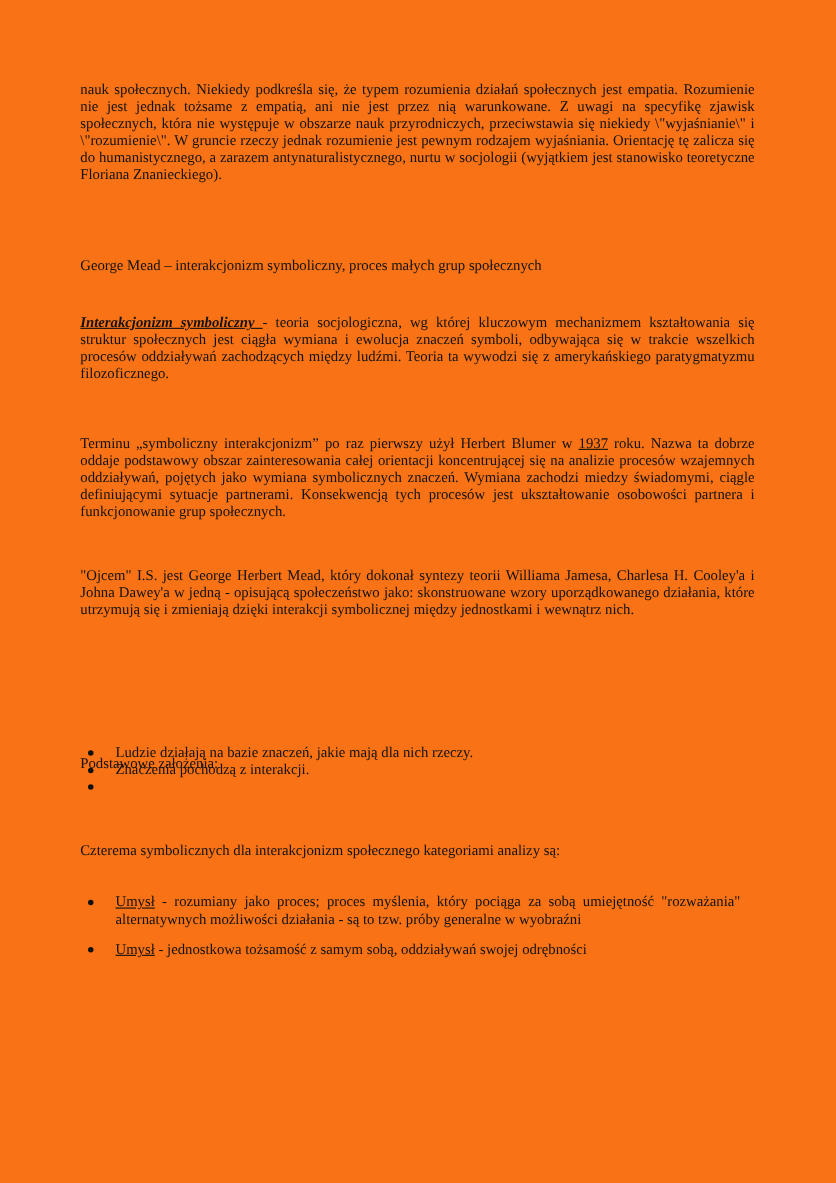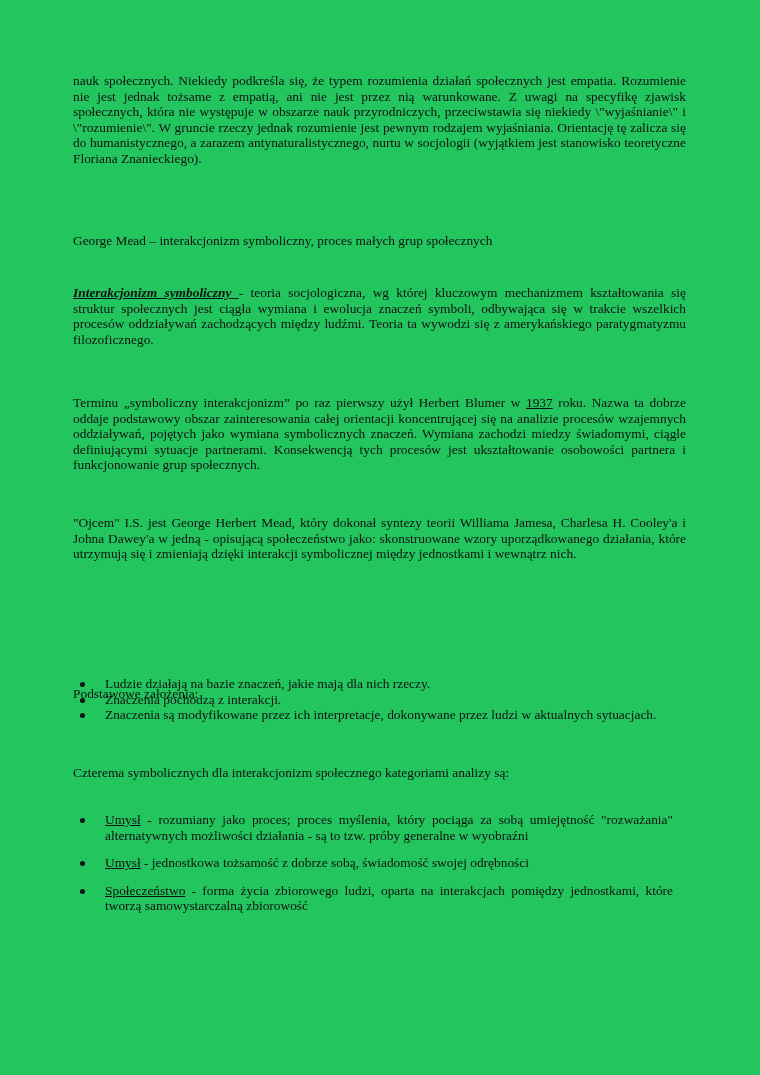--- a/index.html
+++ b/index.html
@@ -1,21 +1,21 @@
 <!DOCTYPE html>
 <html><head>
   <meta charset="utf-8">
   <style>
     html, body { margin: 0; padding: 0; background: #ffffff; }
     body {
       width: 760px; height: 1075px; position: relative; overflow: hidden;
       font-family: "Liberation Serif", serif;
       font-size: 13.4px; line-height: 15.6px; color: #111111;
     }
-    .page { position: absolute; left: 0; top: 0; width: 760px; height: 1075px; background: #22c55e; }
+    .page { position: absolute; left: 0; top: 0; width: 760px; height: 1075px; background: #f97316; }
     .blk { position: absolute; left: 73px; width: 613px; margin: 0; text-align: justify; }
     .plain { text-align: left; }
     ul.bl { position: absolute; left: 60px; width: 613px; margin: 0; padding: 0; list-style: none; }
     ul.bl li { position: relative; padding-left: 45px; text-align: left; }
     ul.bl li.just { text-align: justify; margin-top: 12px; }
     ul.bl li .dot {
       position: absolute; left: 20px; top: 6px; width: 5px; height: 5px;
       border-radius: 50%; background: #111;
     }
     .term-bold { font-weight: bold; font-style: italic; text-decoration: underline; }
@@ -35,24 +35,23 @@
 
   <p class="blk" style="top:395px;"><span>Terminu „symboliczny interakcjonizm” po raz pierwszy użył Herbert Blumer w </span><a class="link" href="#">1937</a><span> roku. Nazwa ta dobrze oddaje podstawowy obszar zainteresowania całej orientacji koncentrującej się na analizie procesów wzajemnych oddziaływań, pojętych jako wymiana symbolicznych znaczeń. Wymiana zachodzi miedzy świadomymi, ciągle definiującymi sytuacje partnerami. Konsekwencją tych procesów jest ukształtowanie osobowości partnera i funkcjonowanie grup społecznych.</span></p>
 
   <p class="blk" style="top:515px;">"Ojcem" I.S. jest George Herbert Mead, który dokonał syntezy teorii Williama Jamesa, Charlesa H. Cooley'a i Johna Dawey'a w jedną - opisującą społeczeństwo jako: skonstruowane wzory uporządkowanego działania, które utrzymują się i zmieniają dzięki interakcji symbolicznej między jednostkami i wewnątrz nich.</p>
 
   <p class="blk plain" style="top:658px;margin-top:28px;">Podstawowe założenia:</p>
 
   <ul class="bl" style="top:676px;">
     <li><span class="dot"></span><span>Ludzie działają na bazie znaczeń, jakie mają dla nich rzeczy.</span></li>
     <li><span class="dot"></span><span>Znaczenia pochodzą z interakcji.</span></li>
-    <li><span class="dot"></span><span>Znaczenia są modyfikowane przez ich interpretacje, dokonywane przez ludzi w aktualnych sytuacjach.</span></li>
+    <li><span class="dot"></span></li>
   </ul>
 
   <p class="blk plain" style="top:765px;">Czterema symbolicznych dla interakcjonizm społecznego kategoriami analizy są:</p>
 
   <ul class="bl" style="top:800px;">
     <li class="just"><span class="dot"></span><span class="u">Umysł</span><span> - rozumiany jako proces; proces myślenia, który pociąga za sobą umiejętność "rozważania" alternatywnych możliwości działania - są to tzw. próby generalne w wyobraźni</span></li>
-    <li class="just"><span class="dot"></span><span class="u">Umysł</span><span> - jednostkowa tożsamość z dobrze sobą, świadomość swojej odrębności</span></li>
-    <li class="just"><span class="dot"></span><span class="u">Społeczeństwo</span><span> - forma życia zbiorowego ludzi, oparta na interakcjach pomiędzy jednostkami, które tworzą samowystarczalną zbiorowość</span></li>
+    <li class="just"><span class="dot"></span><span class="u">Umysł</span><span> - jednostkowa tożsamość z samym sobą, oddziaływań swojej odrębności</span></li>
   </ul>
 
 </div>
 
 </body></html>

